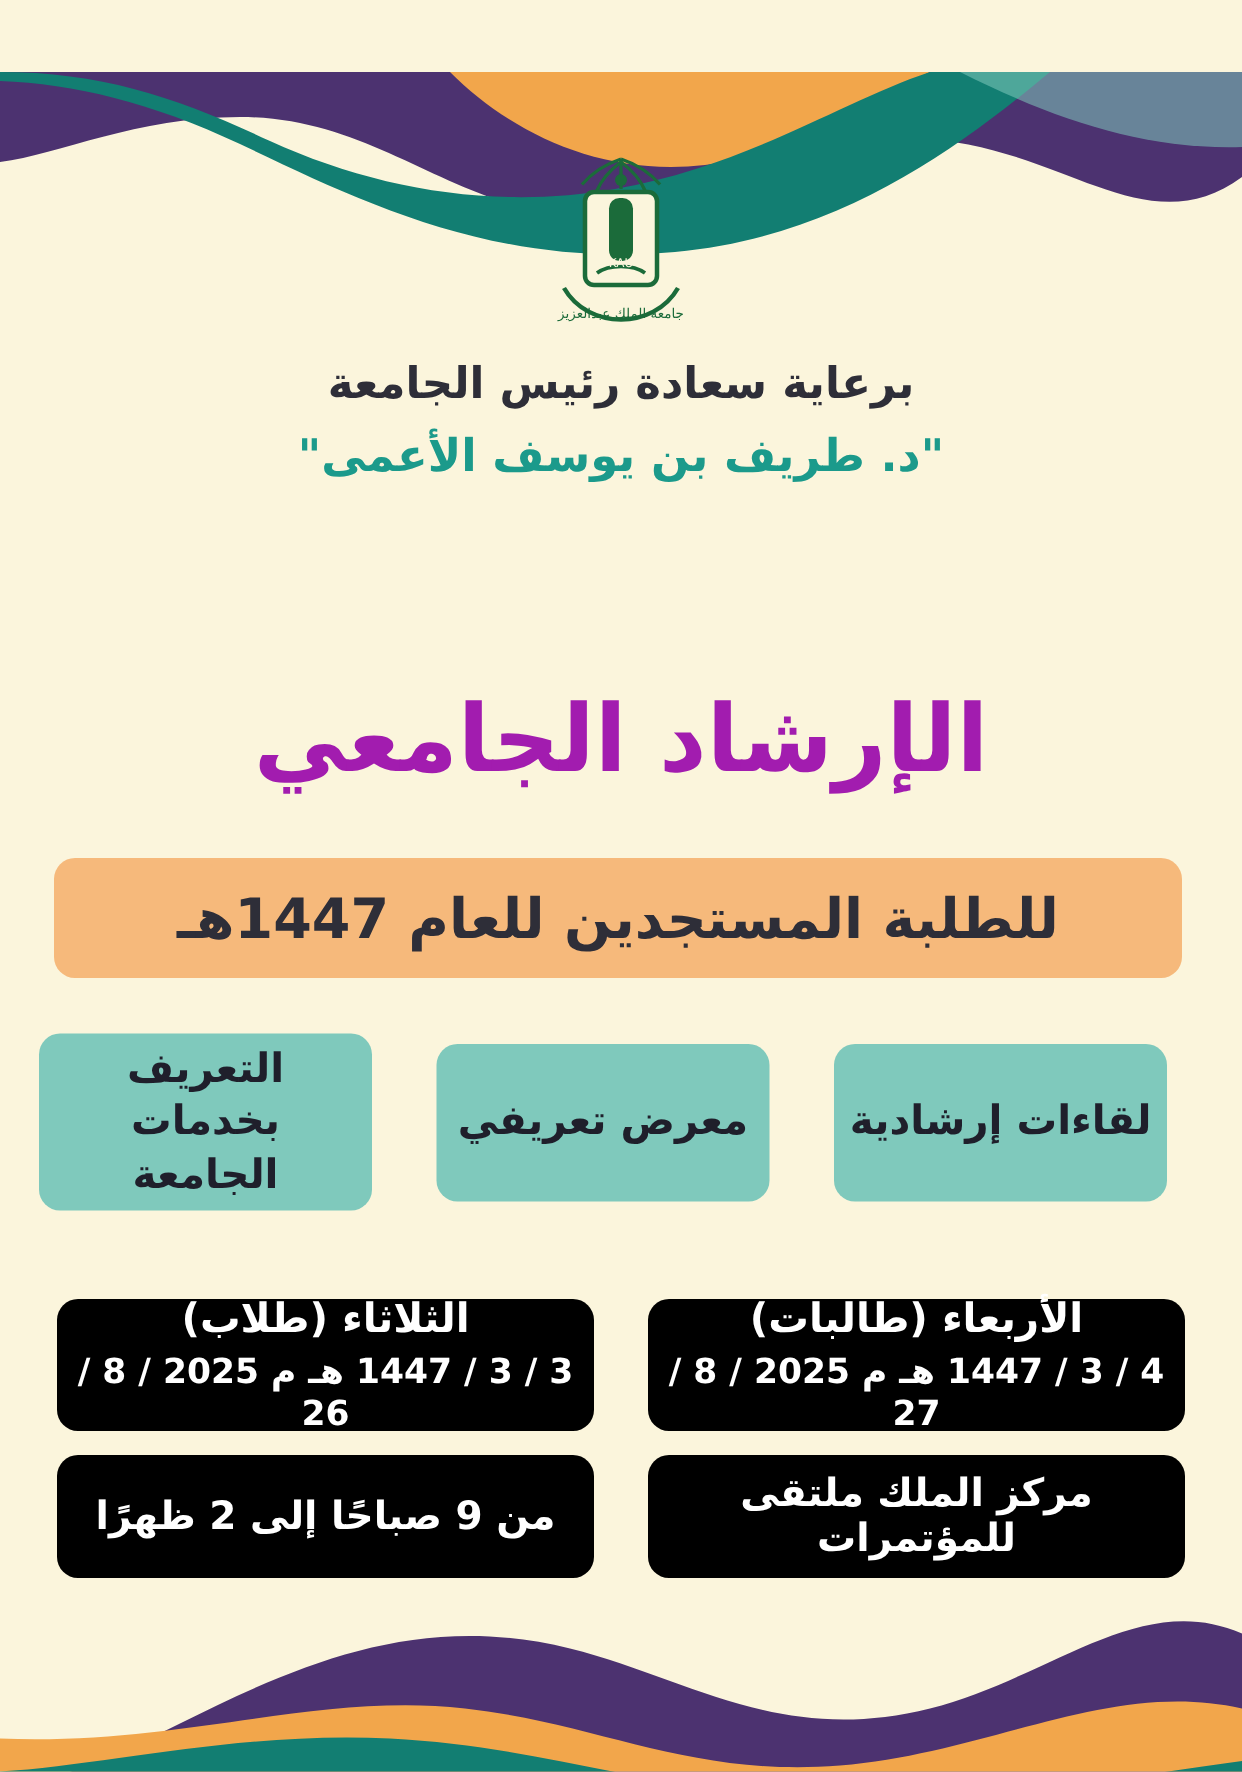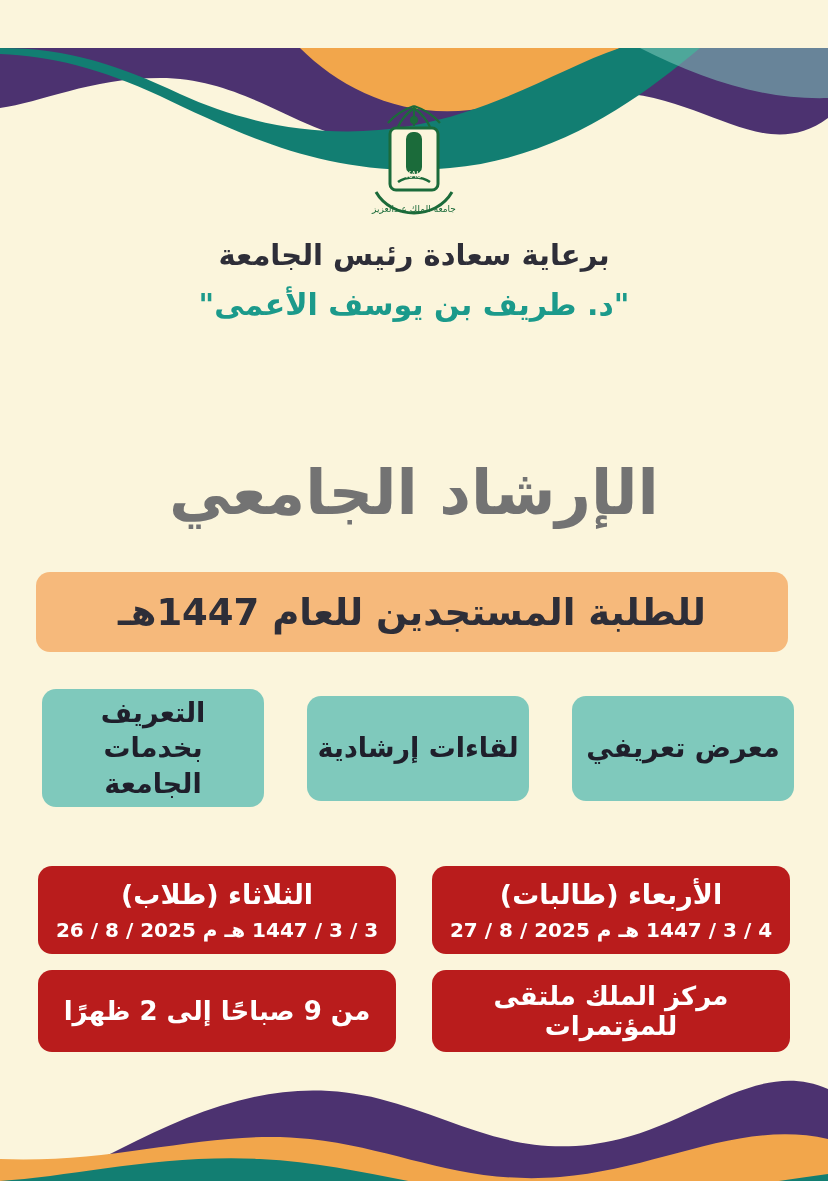--- a/index.html
+++ b/index.html
@@ -75,21 +75,21 @@
 
   
   .main-title {
     position: absolute;
     top: 408px;
     left: 0;
     width: 828px;
     text-align: center;
     font-size: 62px;
     font-weight: bold;
-    color: #737373;
+    color: #a21caf;
     direction: rtl;
     letter-spacing: -1px;
   }
 
   
   .orange-band {
     position: absolute;
     top: 524px;
     left: 36px;
     width: 752px;
@@ -104,21 +104,21 @@
   .orange-band-text {
     font-size: 37px;
     font-weight: bold;
     color: #2E2E38;
   }
 
   
   .features {
     position: absolute;
     top: 641px;
-    left: 42px;
+    left: 26px;
     width: 752px;
     height: 118px;
     display: flex;
     flex-direction: row-reverse;
     justify-content: space-between;
     direction: rtl;
   }
   .feature {
     background: #7FC9BC;
     border-radius: 14px;
@@ -145,42 +145,42 @@
     width: 752px;
     direction: rtl;
   }
   .info-row {
     display: flex;
     flex-direction: row;
     justify-content: space-between;
     margin-bottom: 16px;
   }
   .info-box {
-    background: #b91c1c;
+    background: #000000;
     border-radius: 14px;
     color: #FFFFFF;
     box-sizing: border-box;
     display: flex;
     flex-direction: column;
     align-items: center;
     justify-content: center;
     text-align: center;
   }
   .date-box {
     width: 358px;
     height: 88px;
     padding: 8px 10px;
   }
   .date-title {
     font-size: 27px;
     font-weight: bold;
     line-height: 1.25;
   }
   .date-sub {
-    font-size: 20px;
+    font-size: 23px;
     font-weight: bold;
     margin-top: 6px;
     line-height: 1.2;
     direction: rtl;
   }
   .detail-box {
     width: 358px;
     height: 82px;
     padding: 12px 10px;
     font-size: 26px;
@@ -229,25 +229,25 @@
   <div class="main-title">الإرشاد الجامعي</div>
 
   <div class="orange-band">
     <div class="orange-band-text">للطلبة المستجدين للعام 1447هـ</div>
   </div>
 
   <div class="features">
     <div class="feature f1">
       <span>التعريف بخدمات الجامعة</span>
     </div>
+    <div class="feature f3">
+      <span>معرض تعريفي</span>
+    </div>
     <div class="feature f2">
       <span>لقاءات إرشادية</span>
-    </div>
-    <div class="feature f3">
-      <span>معرض تعريفي</span>
     </div>
   </div>
 
   <div class="info-grid">
     <div class="info-row">
       <div class="info-box date-box">
         <div class="date-title">الأربعاء (طالبات)</div>
         <div class="date-sub">4 / 3 / 1447 هـ      م 2025 / 8 / 27</div>
       </div>
       <div class="info-box date-box">

